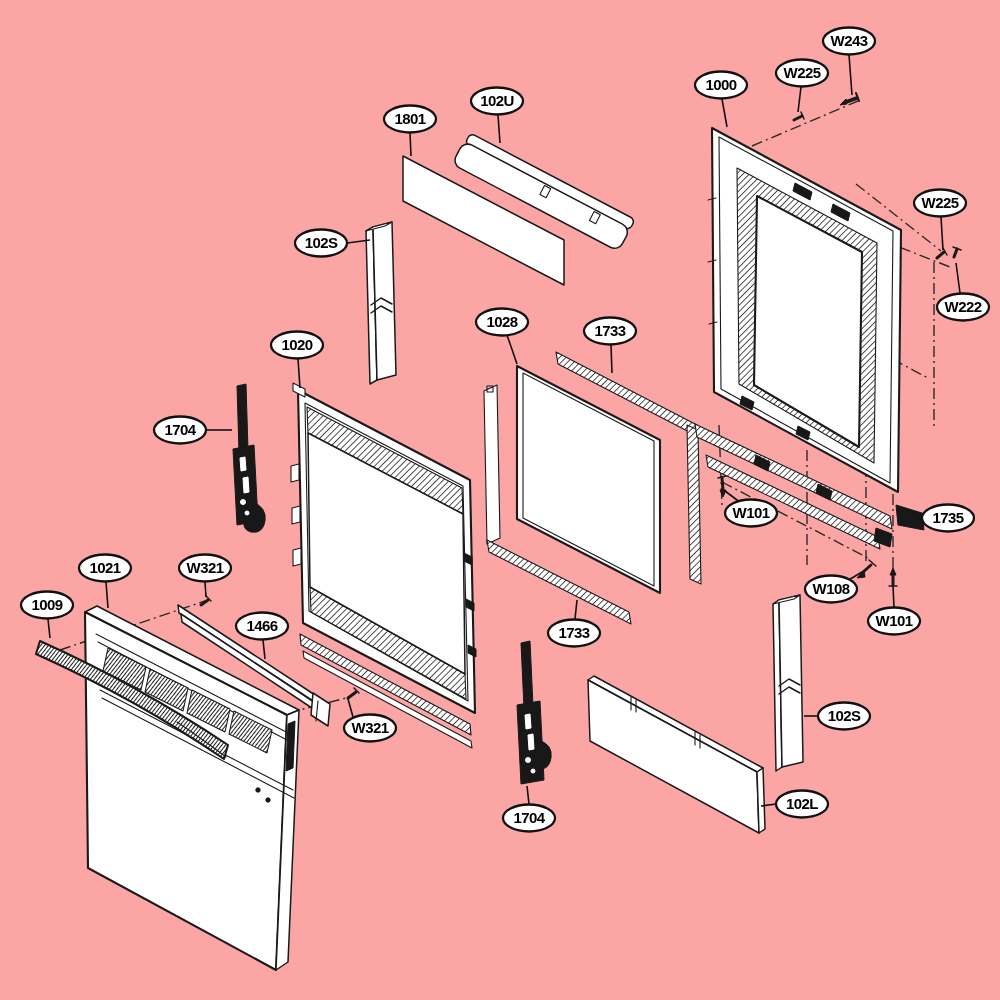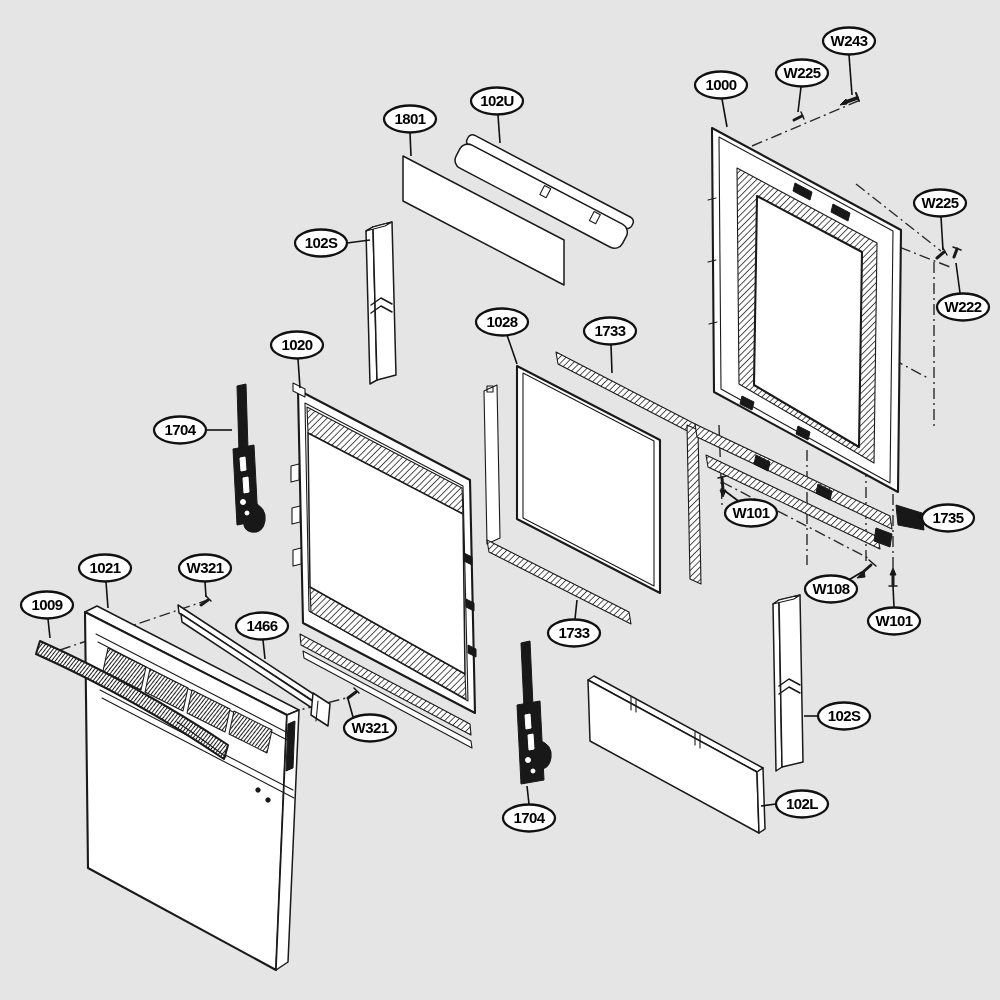--- a/index.html
+++ b/index.html
@@ -1,16 +1,16 @@
 <!DOCTYPE html>
 <html><head>
 <meta charset="utf-8">
 <style>
   html,body{margin:0;padding:0;background:#fff;}
-  #stage{position:relative;width:1000px;height:1000px;background:#e5e5e5;overflow:hidden;
+  #stage{position:relative;width:1000px;height:1000px;background:#fca5a5;overflow:hidden;
          font-family:"Liberation Sans",sans-serif;}
   svg{position:absolute;left:0;top:0;}
   .ln{stroke:#1a1a1a;fill:none;stroke-linejoin:round;stroke-linecap:round;}
   .s2{stroke-width:2.1;}
   .s15{stroke-width:1.5;}
   .s1{stroke-width:1.1;}
   .wf{fill:#ffffff;}
   .hf{fill:url(#hatch);}
   .df{fill:url(#dense);}
   .blk{fill:#181818;stroke:#181818;stroke-width:1;}

